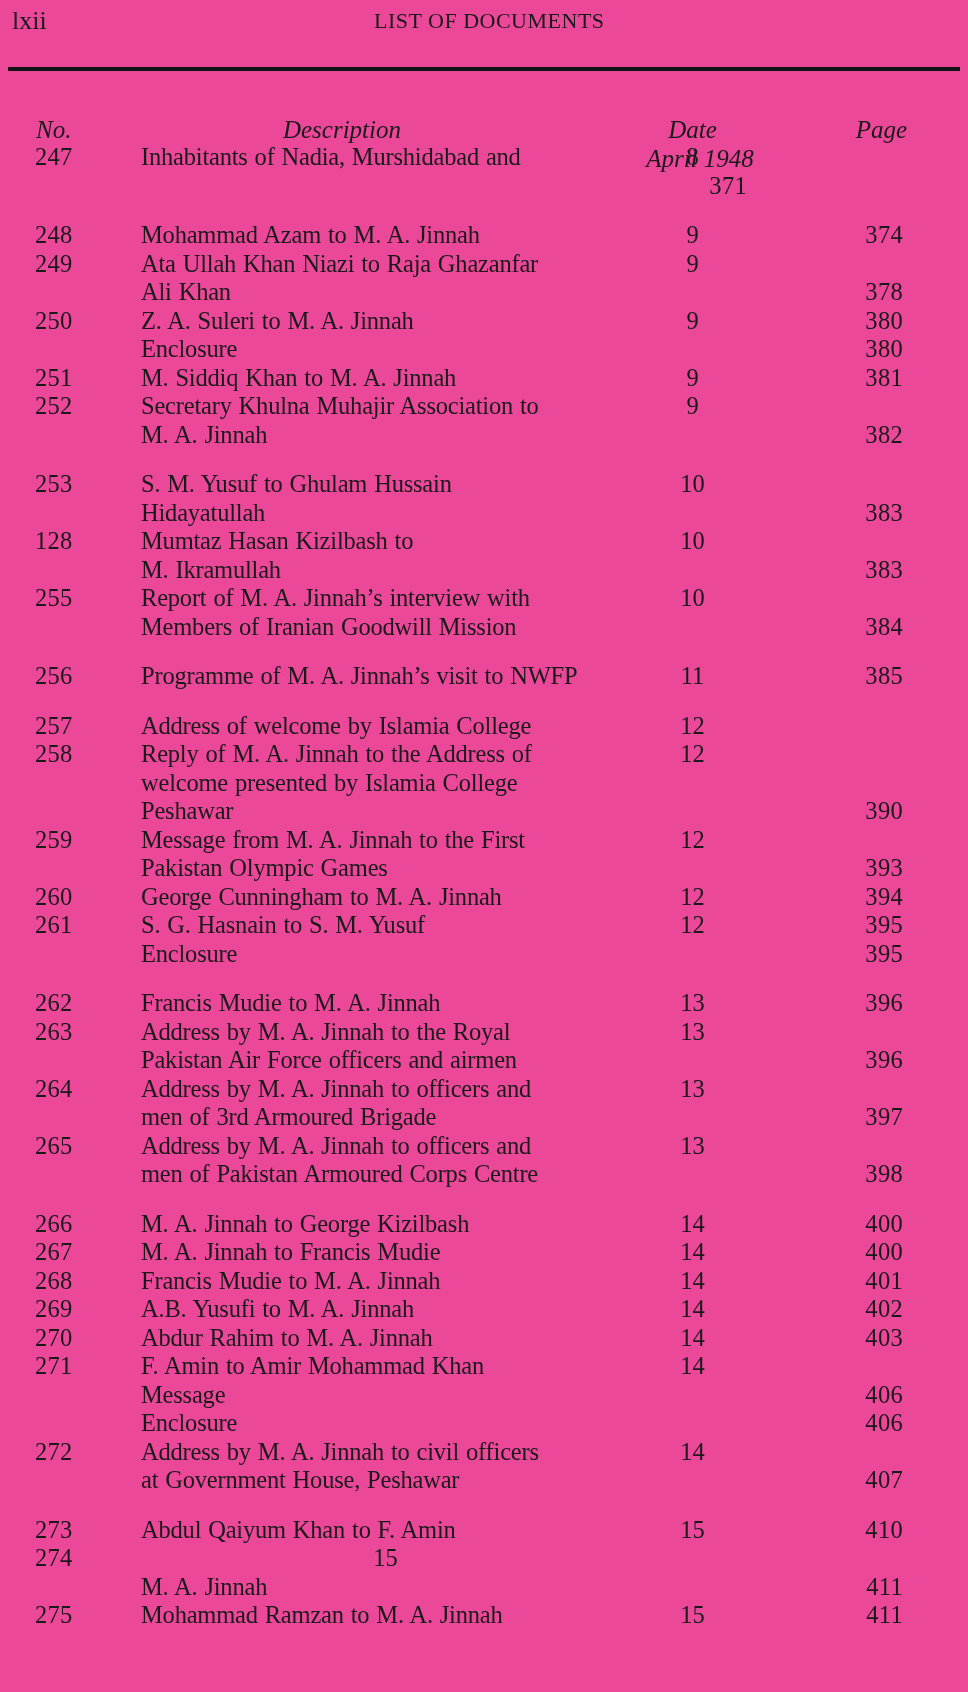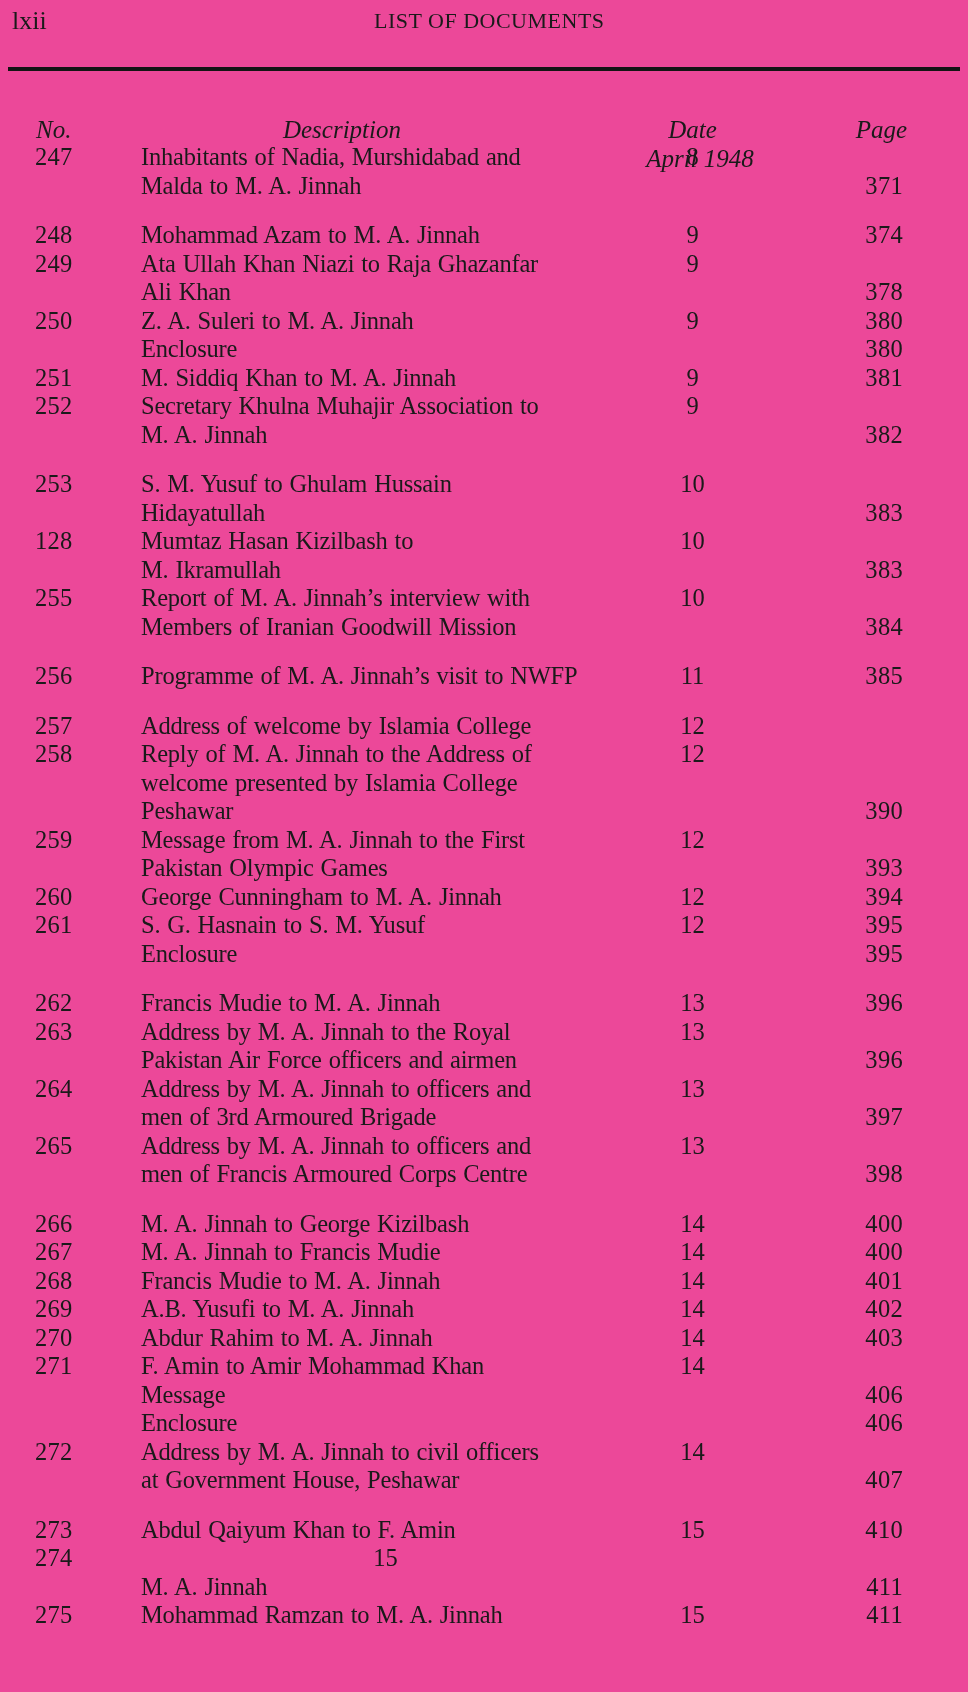--- a/index.html
+++ b/index.html
@@ -97,21 +97,20 @@
   <div class="entries" id="entries">
       <div class="entry">
         <div class="line grid-row">
           <span class="cell-no">247</span>
           <span class="cell-desc">Inhabitants of Nadia, Murshidabad and</span>
           <span class="cell-date">8</span>
           <span class="cell-page"></span>
         </div>
         <div class="line grid-row">
           <span class="cell-no"></span>
-          <span class="cell-desc">Malda to M. A. Jinnah</span>
           <span class="cell-date"></span>
           <span class="cell-page">371</span>
         </div>
       </div>
       <div class="entry gap">
         <div class="line grid-row">
           <span class="cell-no">248</span>
           <span class="cell-desc">Mohammad Azam to M. A. Jinnah</span>
           <span class="cell-date">9</span>
           <span class="cell-page">374</span>
@@ -319,21 +318,21 @@
       </div>
       <div class="entry">
         <div class="line grid-row">
           <span class="cell-no">265</span>
           <span class="cell-desc">Address by M. A. Jinnah to officers and</span>
           <span class="cell-date">13</span>
           <span class="cell-page"></span>
         </div>
         <div class="line grid-row">
           <span class="cell-no"></span>
-          <span class="cell-desc">men of Francis Armoured Corps Centre</span>
+          <span class="cell-desc">men of Pakistan Armoured Corps Centre</span>
           <span class="cell-date"></span>
           <span class="cell-page">398</span>
         </div>
       </div>
       <div class="entry gap">
         <div class="line grid-row">
           <span class="cell-no">266</span>
           <span class="cell-desc">M. A. Jinnah to George Kizilbash</span>
           <span class="cell-date">14</span>
           <span class="cell-page">400</span>

